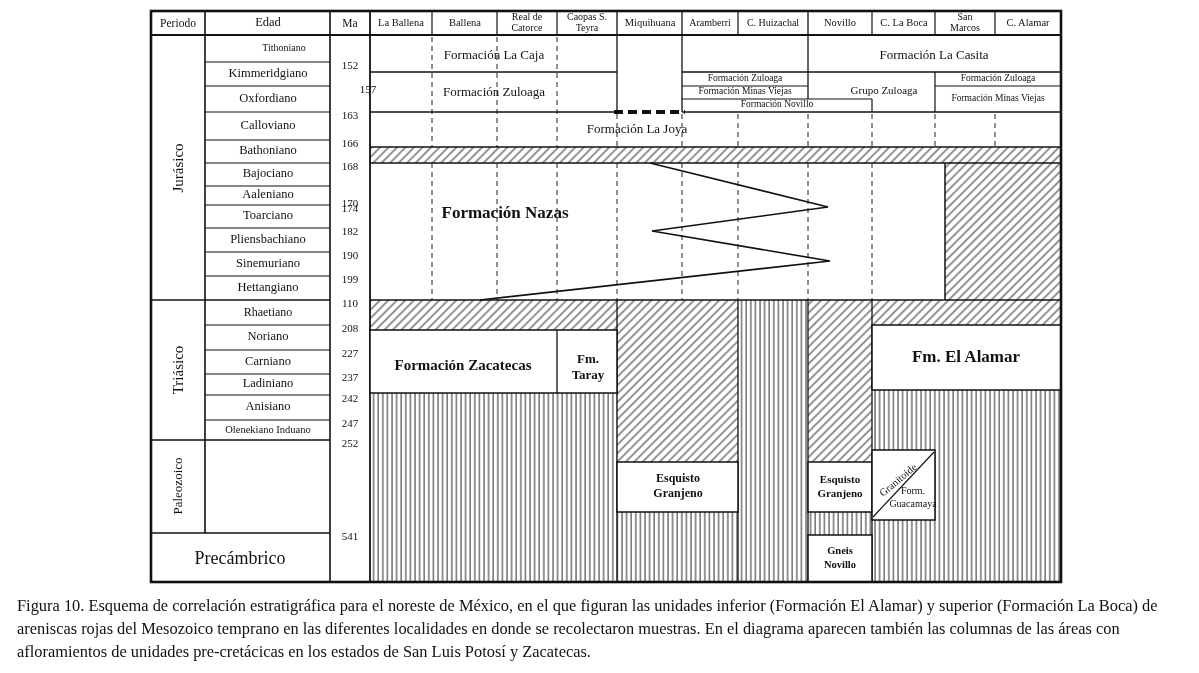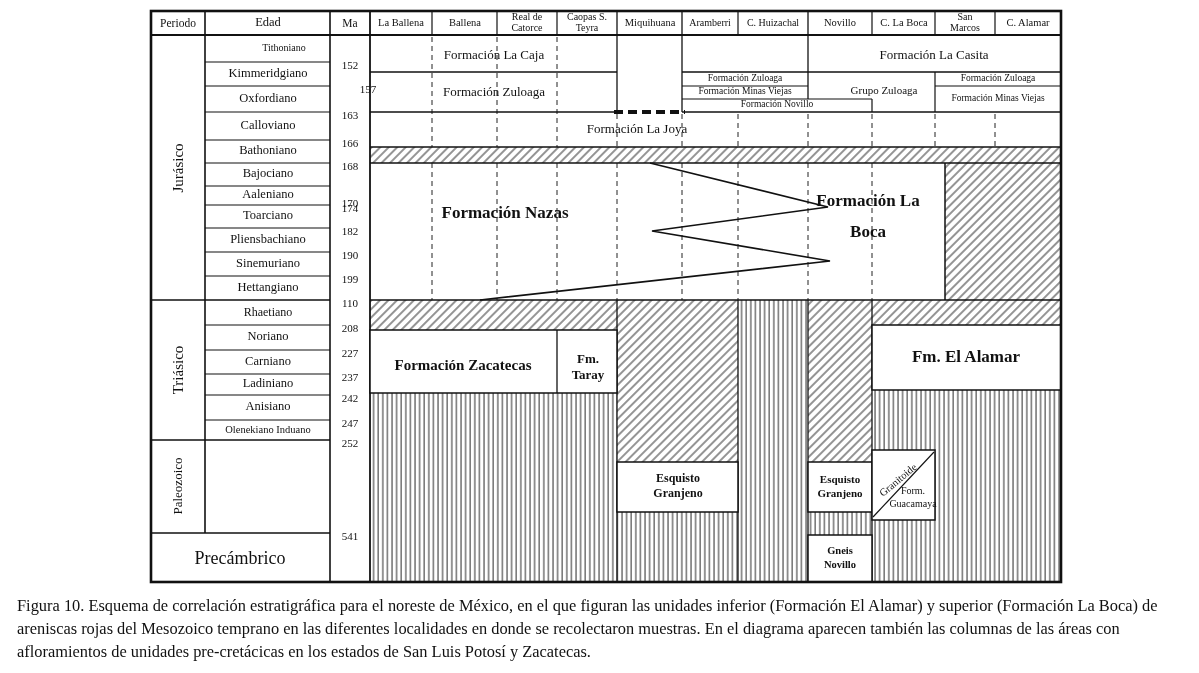--- a/index.html
+++ b/index.html
@@ -199,21 +199,20 @@
   <div class="c" style="left:494px;top:92px;font-size:13px">Formación Zuloaga</div>
   <div class="c" style="left:934px;top:55px;font-size:13px">Formación La Casita</div>
   <div class="c" style="left:745px;top:79px;font-size:9.5px">Formación Zuloaga</div>
   <div class="c" style="left:745px;top:92px;font-size:9.5px">Formación Minas Viejas</div>
   <div class="c" style="left:777px;top:105px;font-size:9.5px">Formación Novillo</div>
   <div class="c" style="left:884px;top:91px;font-size:11px">Grupo Zuloaga</div>
   <div class="c" style="left:998px;top:79px;font-size:9.5px">Formación Zuloaga</div>
   <div class="c" style="left:998px;top:99px;font-size:9.5px">Formación Minas Viejas</div>
   <div class="c" style="left:637px;top:129px;font-size:13px">Formación La Joya</div>
   <div class="c b" style="left:505px;top:213px;font-size:17px">Formación Nazas</div>
-  <div class="cw b" style="left:868px;top:216px;width:120px;font-size:17px;line-height:1.85">Formación La Boca</div>
   <div class="c b" style="left:463px;top:366px;font-size:15px">Formación Zacatecas</div>
   <div class="cw b" style="left:588px;top:367px;width:44px;font-size:13px;line-height:1.2">Fm. Taray</div>
   <div class="c b" style="left:966px;top:357px;font-size:17px">Fm. El Alamar</div>
   <div class="cw b" style="left:678px;top:486px;width:80px;font-size:12px;line-height:1.25">Esquisto Granjeno</div>
   <div class="cw b" style="left:840px;top:486px;width:60px;font-size:11px;line-height:1.3">Esquisto Granjeno</div>
   <div class="rotg" style="left:898px;top:480px;font-size:10.5px">Granitoide</div>
   <div class="cw" style="left:913px;top:497px;width:54px;font-size:10px;line-height:1.3">Form. Guacamaya</div>
   <div class="cw b" style="left:840px;top:558px;width:50px;font-size:10.5px;line-height:1.3">Gneis Novillo</div>
 
   <div id="caption">Figura 10. Esquema de correlación estratigráfica para el noreste de México, en el que figuran las unidades inferior (Formación El Alamar) y superior (Formación La Boca) de areniscas rojas del Mesozoico temprano en las diferentes localidades en donde se recolectaron muestras. En el diagrama aparecen también las columnas de las áreas con afloramientos de unidades pre-cretácicas en los estados de San Luis Potosí y Zacatecas.</div>

